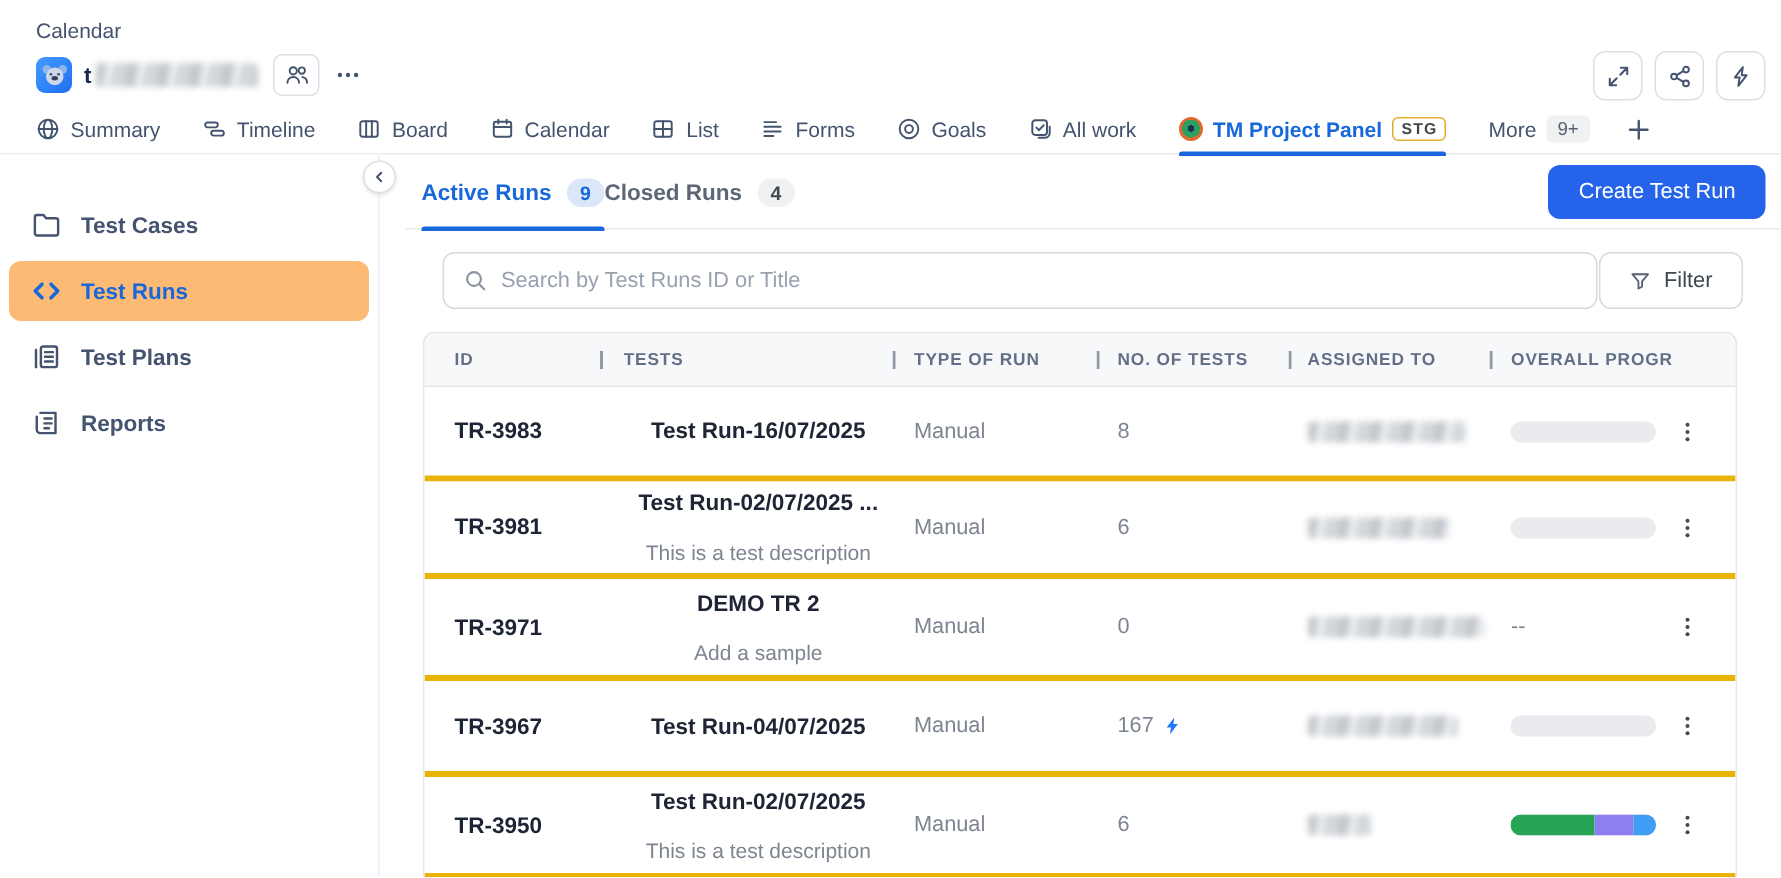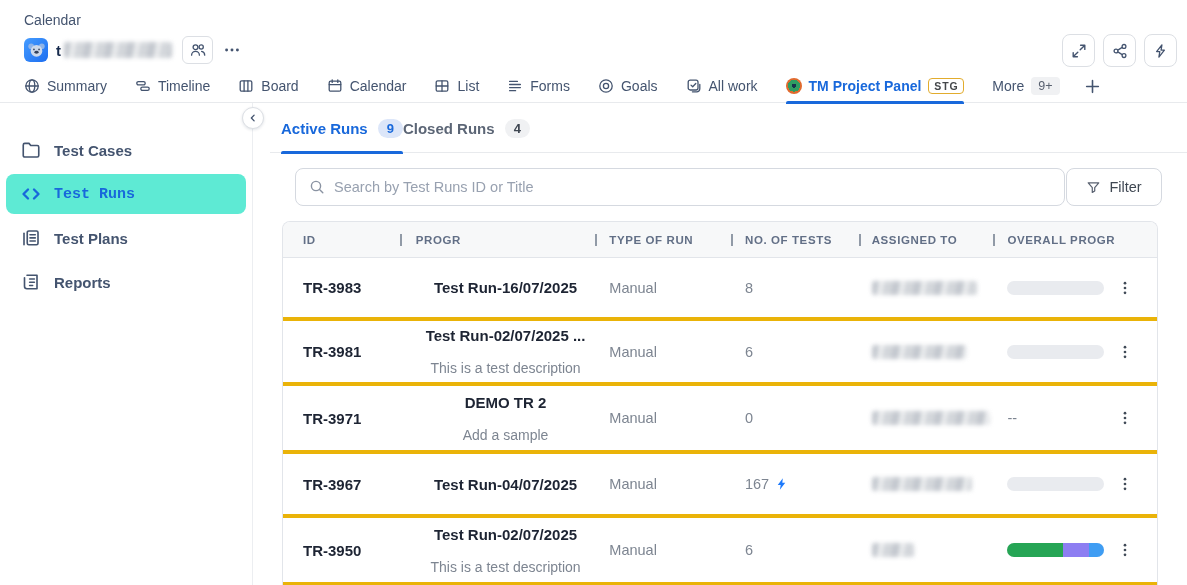--- a/index.html
+++ b/index.html
@@ -42,21 +42,21 @@
   .badge-stg { border:1.5px solid #e2ac2d; border-radius:4px; padding:1px 5px; font-size:10.5px;
                font-weight:bold; letter-spacing:.8px; color:#44474a; }
   .badge-count { background:#f0f1f3; border-radius:4px; padding:2px 7px; font-size:12.5px; color:#596170; }
   .add-tab { background:none; border:none; color:#44546f; margin-left:24px; cursor:pointer; display:flex; }
 
   
   .sidebar { position:absolute; left:0; top:103px; bottom:0; width:253px; border-right:1px solid #eceef1;
              padding-top:27px; background:#fff; }
   .side-item { margin:0 6px 4px 6px; height:40px; border-radius:8px; display:flex; align-items:center;
                gap:13px; padding-left:15px; font-size:15px; font-weight:bold; color:#44546f; cursor:pointer; }
-  .side-item.active { background:#5eead4; color:#1868db;font-family:Liberation Mono, monospace; }
+  .side-item.active { background:#fdba74; color:#1868db; }
   .side-item svg { width:20px; height:20px; }
   .collapse { position:absolute; left:242px; top:107px; width:22px; height:22px; border-radius:50%;
               background:#fff; border:1px solid #dcdfe4; box-shadow:0 1px 3px rgba(9,30,66,.12);
               display:flex; align-items:center; justify-content:center; color:#44546f; cursor:pointer; z-index:5; }
 
   
   .main { position:absolute; left:253px; right:0; top:103px; bottom:0; }
   .panel-head { position:absolute; left:17px; right:0; top:0; height:50px; border-bottom:1px solid #e8eaed; }
   .panel-tabs-inner { display:flex; padding-left:11px; height:50px; align-items:flex-end; }
   .panel-tab { display:flex; align-items:center; gap:10px; font-size:15px; font-weight:bold; color:#5c6676;
@@ -322,20 +322,21 @@
           <div class="panel-tab active">
             <span>Active Runs</span>
             <span class="pill on">9</span>
           </div>
           <div class="panel-tab">
             <span>Closed Runs</span>
             <span class="pill off">4</span>
           </div>
         </div>
     </div>
+    <button class="create">Create Test Run</button>
 
     <div class="search">
       <span>
           <svg class="ic" width="16" height="16" viewBox="0 0 16 16" fill="none" stroke="currentColor" stroke-width="1.4" stroke-linecap="round">
             <circle cx="7" cy="7" r="4.6"></circle>
             <path d="M10.5 10.5l3.3 3.3"></path>
           </svg>
         </span>
       <input placeholder="Search by Test Runs ID or Title" style="">
     </div>
@@ -344,21 +345,21 @@
           <svg class="ic" width="15" height="15" viewBox="0 0 16 16" fill="none" stroke="currentColor" stroke-width="1.3" stroke-linejoin="round">
             <path d="M2.4 3h11.2l-4.3 5.1v3.7l-2.6 1.4V8.1z"></path>
           </svg>
         </span>
       <span>Filter</span>
     </button>
 
     <div class="table">
       <div class="thead" id="thead">
           <div class="hcell c0">ID</div>
-          <div class="hcell c1 sep">PROGR</div>
+          <div class="hcell c1 sep">TESTS</div>
           <div class="hcell c2 sep">TYPE OF RUN</div>
           <div class="hcell c3 sep">NO. OF TESTS</div>
           <div class="hcell c4 sep">ASSIGNED TO</div>
           <div class="hcell c5 sep">OVERALL PROGR</div>
         </div>
       <div id="tbody">
           <div class="trow" style="height: 63px;">
             <div class="cell c0">
               <span class="rid">TR-3983</span>
             </div>

